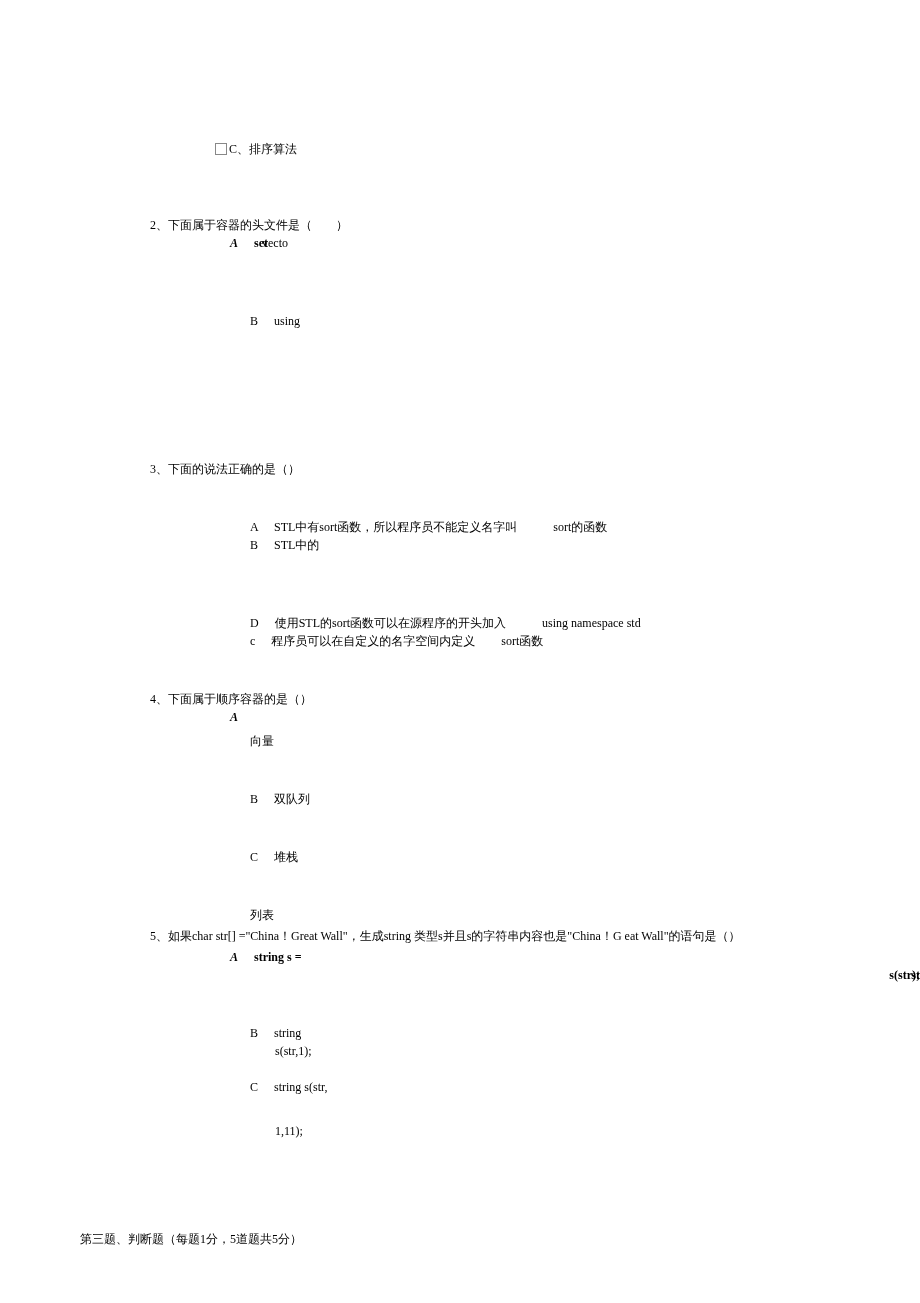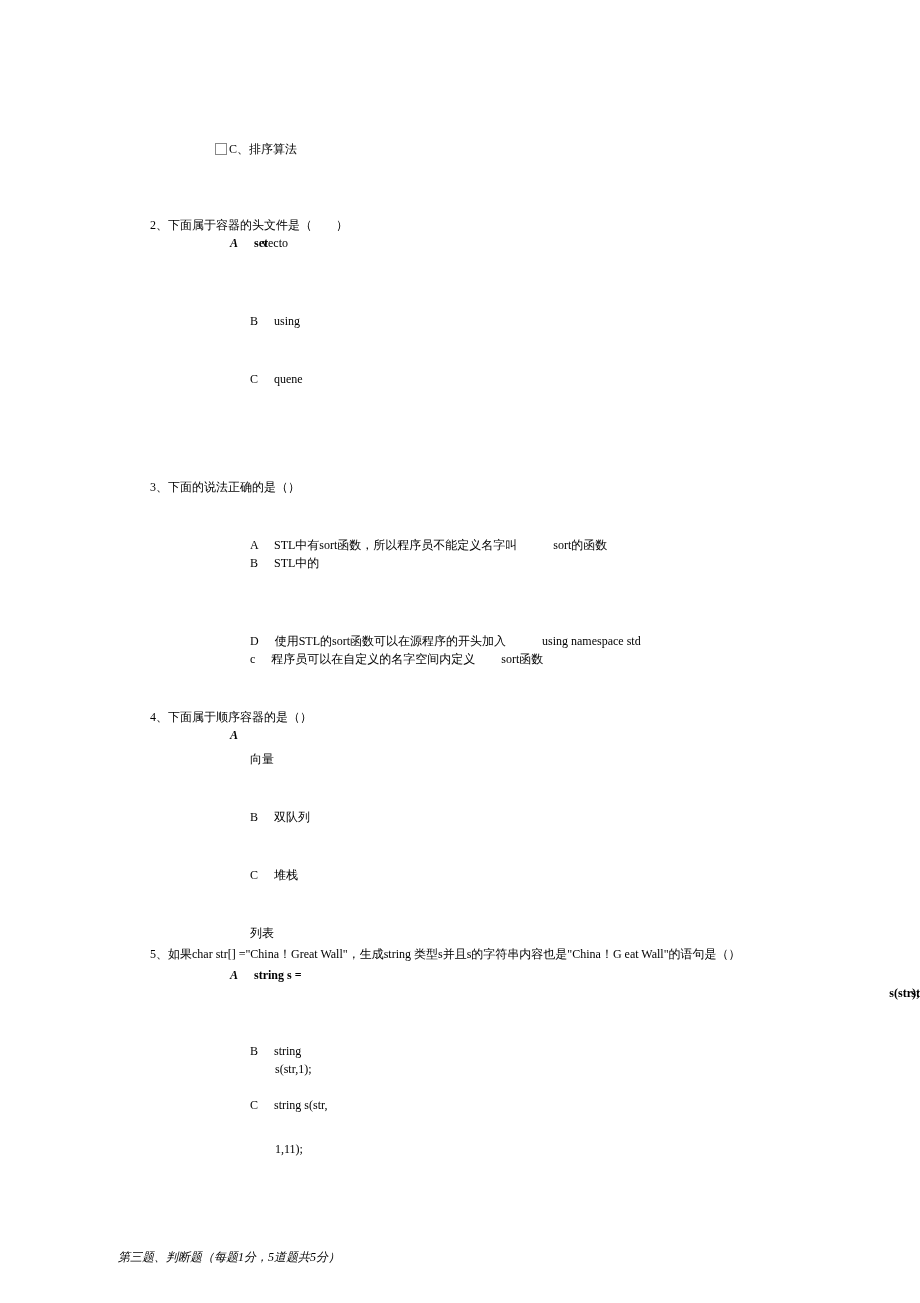--- a/index.html
+++ b/index.html
@@ -61,25 +61,20 @@
   <div class="gap-l"></div>
 
   <div class="option-block">
     <span>B</span>
     <span style="display:inline-block; width:10px;"></span>
     <span>using</span>
   </div>
 
   <div class="gap-m"></div>
 
-  <div class="option-block">
-    <span>C</span>
-    <span style="display:inline-block; width:10px;"></span>
-    <span>quene</span>
-  </div>
 
   <div class="gap-xl"></div>
 
   <div class="question-line">
     <span>3、下面的说法正确的是（）</span>
   </div>
 
   <div class="gap-m"></div>
 
   <div class="option-block">
@@ -180,19 +175,19 @@
     <span>C</span>
     <span style="display:inline-block; width:10px;"></span>
     <span>string s(str,</span>
   </div>
   <div style="margin-left:275px;margin-top:26px;">
     <span>1,11);</span>
   </div>
 
   <div class="gap-xl"></div>
 
-  <div style="margin-left:118px;font-style:italic;">
+  <div style="margin-left:80px;">
     <span>第三题、判断题（每题1分，5道题共5分）</span>
   </div>
 
   <div style="height:80px;"></div>
 
 </div>
 
 </body></html>

